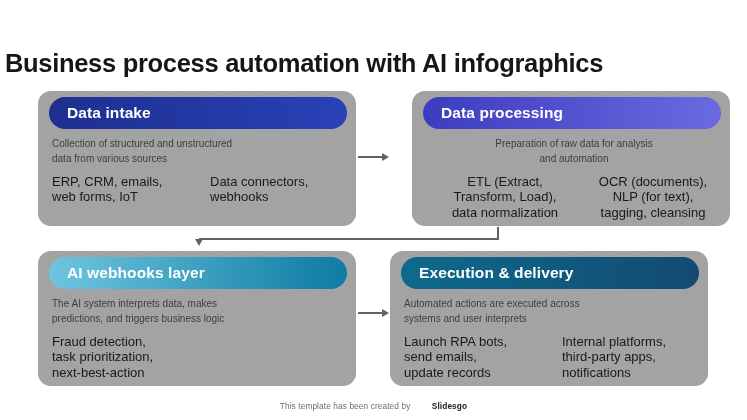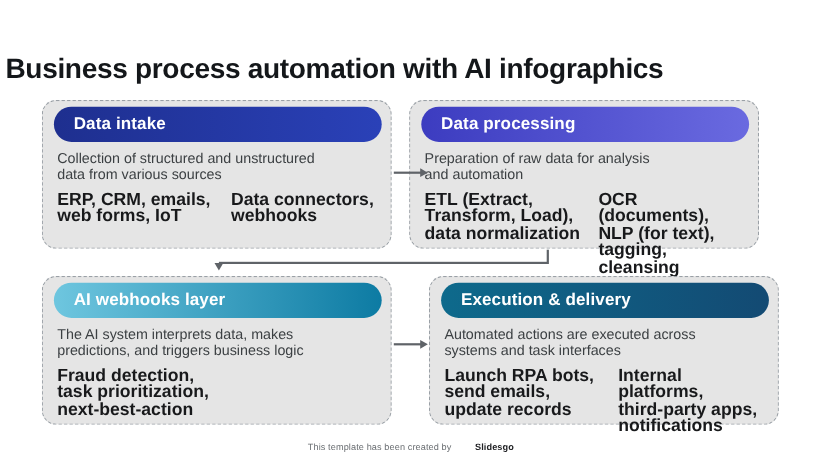--- a/index.html
+++ b/index.html
@@ -28,24 +28,24 @@
     color: #14171a;
     white-space: nowrap;
   }
 
   
   .card {
     position: absolute;
     box-sizing: border-box;
     border: 1.3px dashed #9aa0a6;
     border-radius: 13px;
-    background: #e5e5e5;
+    background: #a3a3a3;
   }
   #card-0 { left: 38px;  top: 91px;  width: 318px; height: 135px; }
-  #card-1 { left: 372px; top: 91px;  width: 318px; height: 135px; }
+  #card-1 { left: 412px; top: 91px;  width: 318px; height: 135px; text-align: center; }
   #card-2 { left: 38px;  top: 251px; width: 318px; height: 135px; }
   #card-3 { left: 390px; top: 251px; width: 318px; height: 135px; }
 
   .pill {
     position: absolute;
     left: 10px;
     top: 5px;
     width: 298px;
     height: 32px;
     border-radius: 16px;
@@ -60,38 +60,38 @@
     font-weight: 600;
     letter-spacing: 0.1px;
     white-space: nowrap;
   }
 
   .card-desc {
     position: absolute;
     left: 13px;
     top: 44px;
     width: 296px;
-    font-size: 13px;
+    font-size: 10px;
     line-height: 15.2px;
     color: #3c4043;
     font-weight: 400;
     white-space: pre-line;
   }
 
   .card-cols {
     position: absolute;
     left: 13px;
     top: 82px;
     width: 296px;
     display: flex;
   }
   .card-col {
-    font-size: 16px;
+    font-size: 13px;
     line-height: 15.4px;
-    font-weight: bold;
+    font-weight: normal;
     color: #18191b;
     white-space: pre-line;
   }
   .card-col.col-a { width: 158px; }
   .card-col.col-b { width: 138px; }
 
   
   .conn {
     position: absolute;
     background: #5f6368;
@@ -183,21 +183,21 @@
 task prioritization,
 next-best-action</div>
   </div>
 </div>
 
 <div class="card" id="card-3">
   <div class="pill" style="background: linear-gradient(90deg, #0e6a8c 0%, #134a73 100%);">
     <span class="pill-label">Execution &amp; delivery</span>
   </div>
   <div class="card-desc">Automated actions are executed across
-systems and task interfaces</div>
+systems and user interprets</div>
   <div class="card-cols">
     <div class="card-col col-a">Launch RPA bots,
 send emails,
 update records</div>
     <div class="card-col col-b">Internal platforms,
 third-party apps,
 notifications</div>
   </div>
 </div>
 

